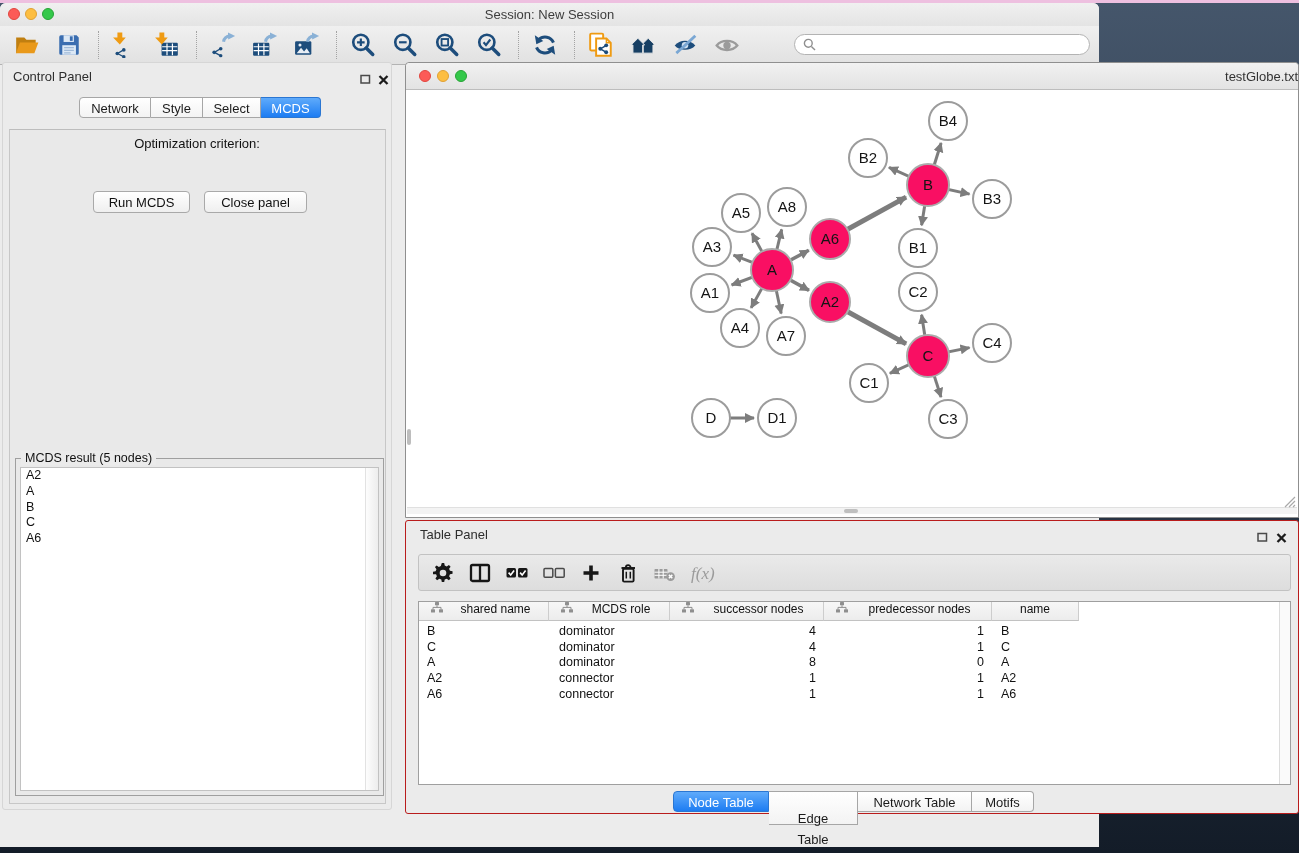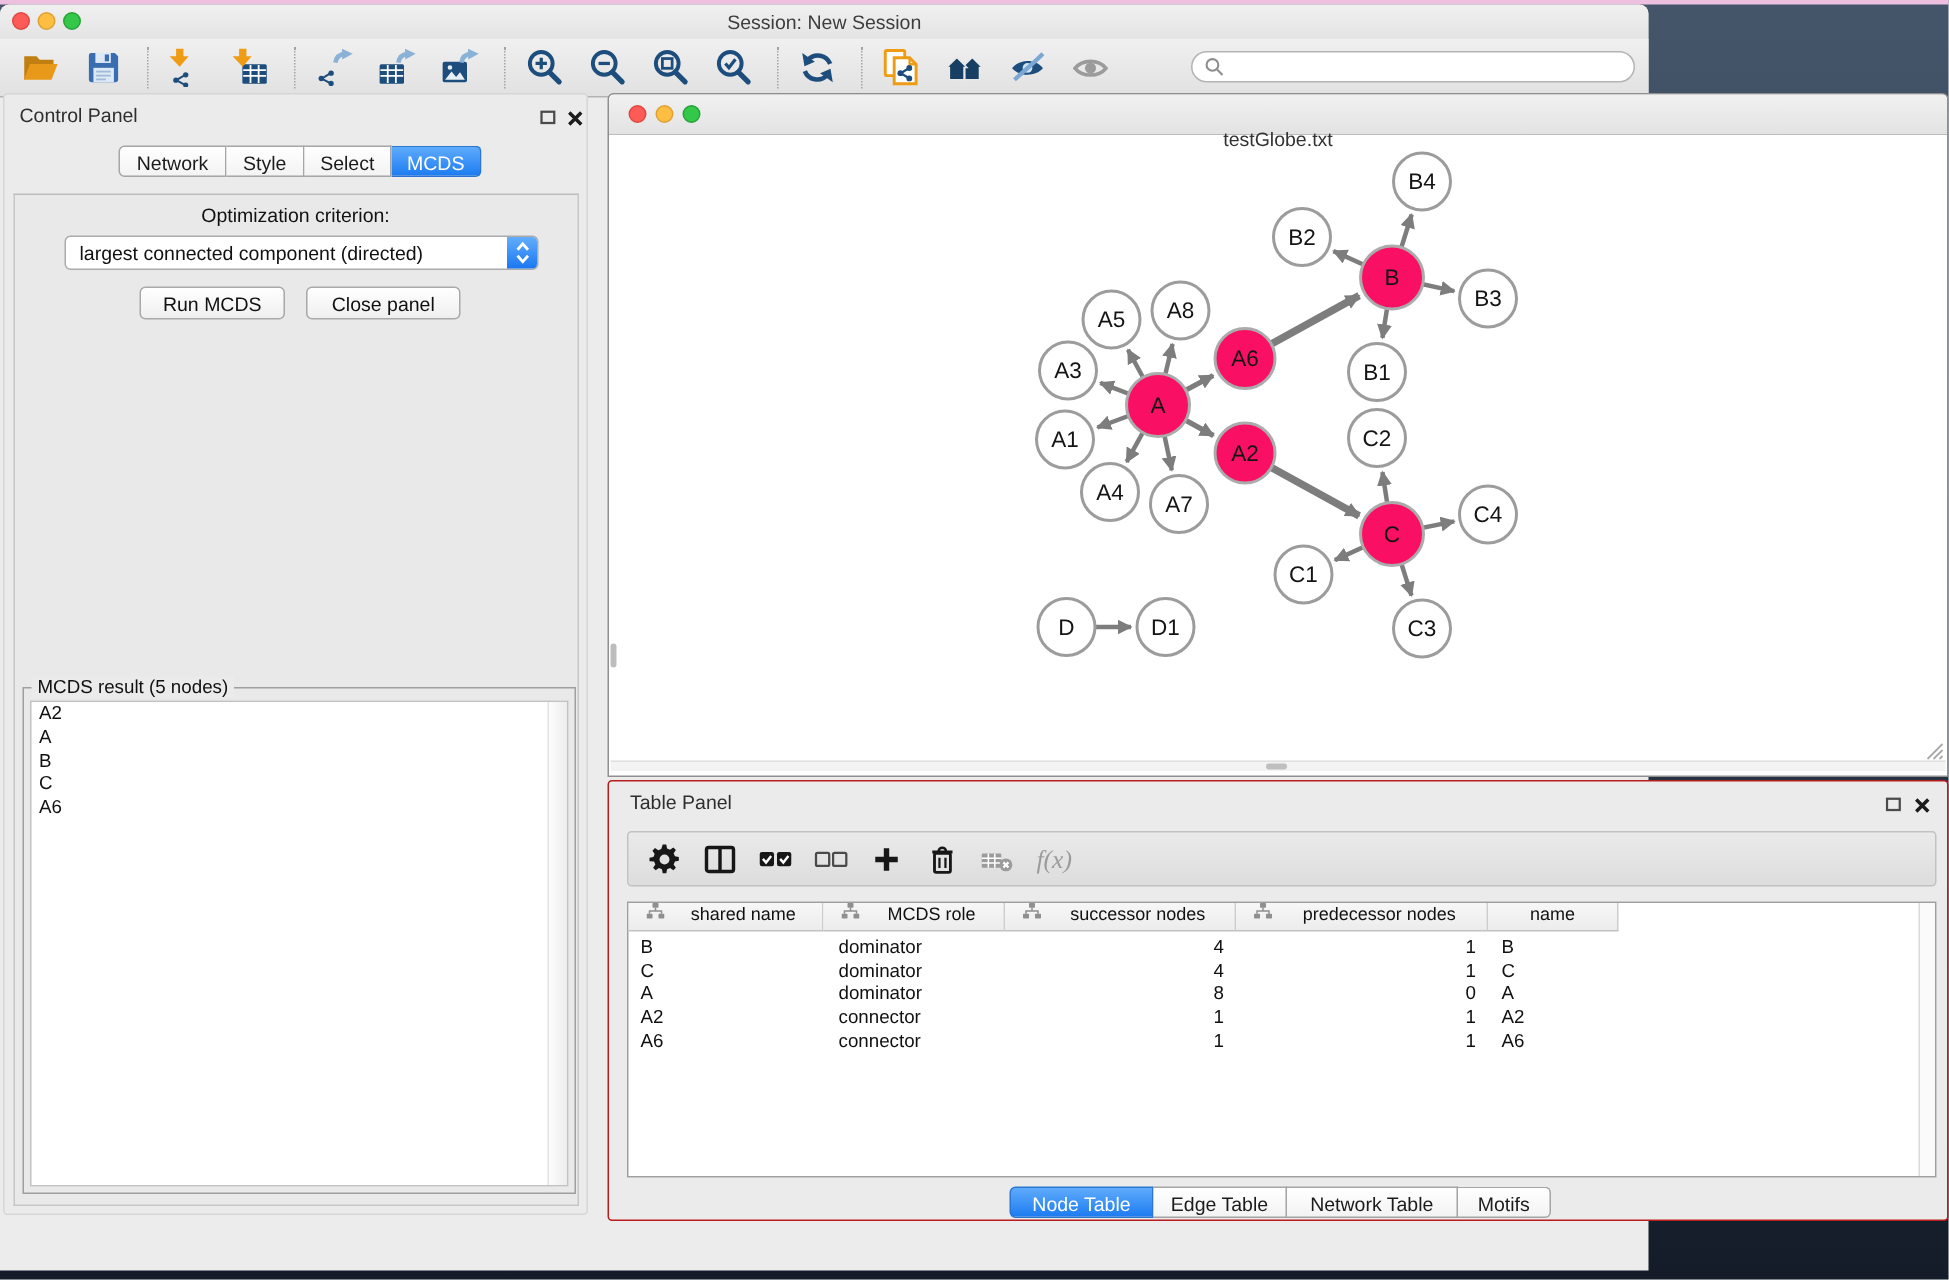--- a/index.html
+++ b/index.html
@@ -42,21 +42,21 @@
   #result-list{position:absolute;left:4px;top:8px;right:4px;bottom:4px;background:#fff;border:1px solid #c2c2c2;overflow:hidden}
   #result-list .item{font-size:12.5px;color:#111;padding-left:5px;height:15.8px;line-height:15.8px;cursor:default}
   #result-scroll{position:absolute;right:0;top:0;bottom:0;width:12px;background:linear-gradient(to right,#fdfdfd,#ededed);border-left:1px solid #e2e2e2}
   
   #network-window{position:absolute;left:405px;top:59px;width:894px;height:456px;background:#fff;border:1px solid #8f8f8f;box-sizing:border-box;border-radius:4px 4px 0 0}
   #nw-titlebar{position:absolute;left:0;top:0;width:100%;height:26px;background:linear-gradient(#f1f1f1,#e3e3e3);border-bottom:1px solid #bdbdbd;border-radius:4px 4px 0 0}
   #nw-titlebar .tl{top:7px}
   #nw-titlebar .tl.red{left:13px}
   #nw-titlebar .tl.yellow{left:31px}
   #nw-titlebar .tl.green{left:49px}
-  #nw-title{position:absolute;left:0;right:0;top:22px;text-align:center;font-size:13px;color:#333}
+  #nw-title{position:absolute;left:0;right:0;top:6px;text-align:right;font-size:13px;color:#333}
   #graph{position:absolute;left:1px;top:26px}
   #nw-hscroll{position:absolute;left:1px;right:1px;bottom:3px;height:6px;background:#f3f3f3;border-top:1px solid #e0e0e0}
   #nw-hthumb{position:absolute;left:437px;top:1px;width:14px;height:4px;background:#bfbfbf;border-radius:2px}
   #nw-vthumb{position:absolute;left:1px;top:366px;width:4px;height:16px;background:#bdbdbd;border-radius:2px}
   #nw-grip{position:absolute;right:2px;bottom:5px}
   
   #table-panel{position:absolute;left:405px;top:517px;width:894px;height:294px;background:#ebebeb;border:1px solid #b91c1c;box-sizing:border-box;border-radius:3px}
   #tp-toolbar{position:absolute;left:12px;top:33px;width:873px;height:37px;background:linear-gradient(#eaeaea,#dddddd);border:1px solid #c2c2c2;border-radius:3px;display:flex;align-items:center;padding-left:10px;box-sizing:border-box}
   .tp-icon{width:28px;height:28px;display:flex;align-items:center;justify-content:center;margin-right:9px;cursor:pointer}
   #ntable{position:absolute;left:12px;top:80px;width:873px;height:184px;background:#fff;border:1px solid #9f9f9f;box-sizing:border-box;overflow:hidden}
@@ -252,29 +252,20 @@
           <path d="M1.5 2 L9.5 10 M9.5 2 L1.5 10" stroke="#1c1c1c" stroke-width="2.3"></path>
         </svg></div>
     <div class="seg" id="cp-tabs" style="position:absolute;left:76px;top:34px">
         <div class="tab" style="width: 72px; padding: 0px;">Network</div>
         <div class="tab" style="width: 52px; padding: 0px;">Style</div>
         <div class="tab" style="width: 58px; padding: 0px;">Select</div>
         <div class="tab active" style="width: 60px; padding: 0px;">MCDS</div>
       </div>
     <div id="cp-content"></div>
     <div id="opt-label">Optimization criterion:</div>
-    <div id="criterion">
-      <span class="val">largest connected component (directed)</span>
-      <span class="step">
-          <svg width="9" height="15" viewBox="0 0 9 15">
-            <path d="M1 5.5 L4.5 1.5 L8 5.5" fill="none" stroke="#fff" stroke-width="1.8"></path>
-            <path d="M1 9.5 L4.5 13.5 L8 9.5" fill="none" stroke="#fff" stroke-width="1.8"></path>
-          </svg>
-        </span>
-    </div>
     <div class="btn" style="left:90px;top:128px;width:97px;height:22px">Run MCDS</div>
     <div class="btn" style="left:201px;top:128px;width:103px;height:22px">Close panel</div>
     <div id="result-group">
       <div id="result-legend">MCDS result (5 nodes)</div>
       <div id="result-list">
         <div class="item">A2</div>
           <div class="item">A</div>
           <div class="item">B</div>
           <div class="item">C</div>
           <div class="item">A6</div>
@@ -529,20 +520,20 @@
             <span class="tcell" style="left: 130px; width: 121px; text-align: left; padding-left: 10px;">connector</span>
             <span class="tcell" style="left: 251px; width: 154px; text-align: right; padding-right: 8px;">1</span>
             <span class="tcell" style="left: 405px; width: 168px; text-align: right; padding-right: 8px;">1</span>
             <span class="tcell" style="left: 573px; width: 87px; text-align: left; padding-left: 9px;">A6</span>
           </div>
         </div>
       <div id="ntable-scroll"></div>
     </div>
     <div class="seg" id="bottom-tabs">
         <div class="tab active" style="width: 96px; padding: 0px;">Node Table</div>
-        <div class="tab" style="width: 89px; padding: 0px;">Edge Table</div>
+        <div class="tab" style="width: 89px; padding: 16px;">Edge Table</div>
         <div class="tab" style="width: 114px; padding: 0px;">Network Table</div>
         <div class="tab" style="width: 62px; padding: 0px;">Motifs</div>
       </div>
   </div>
 
 
 </div>
 
 </body></html>

